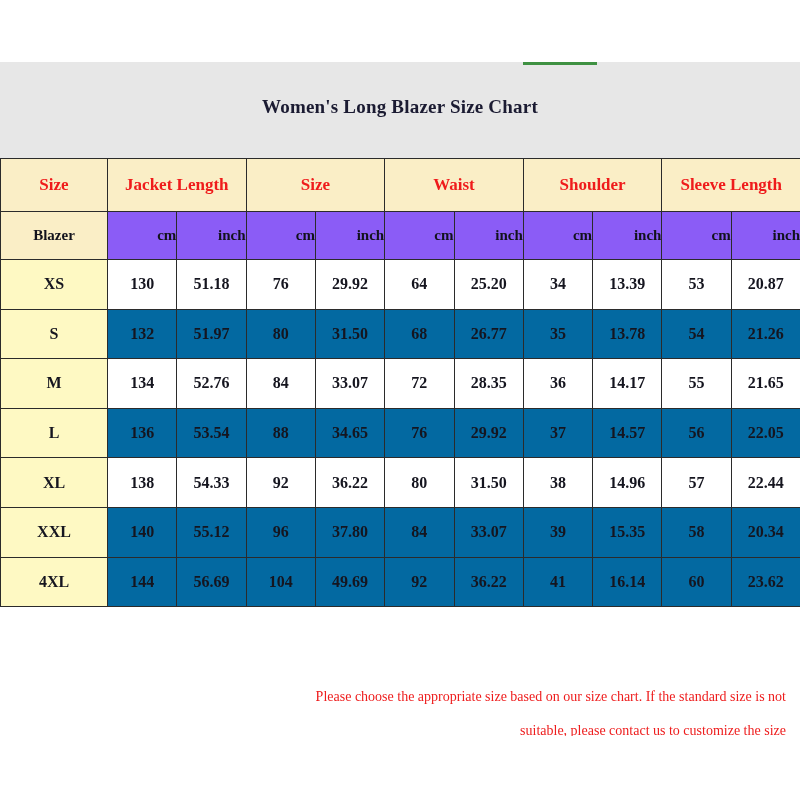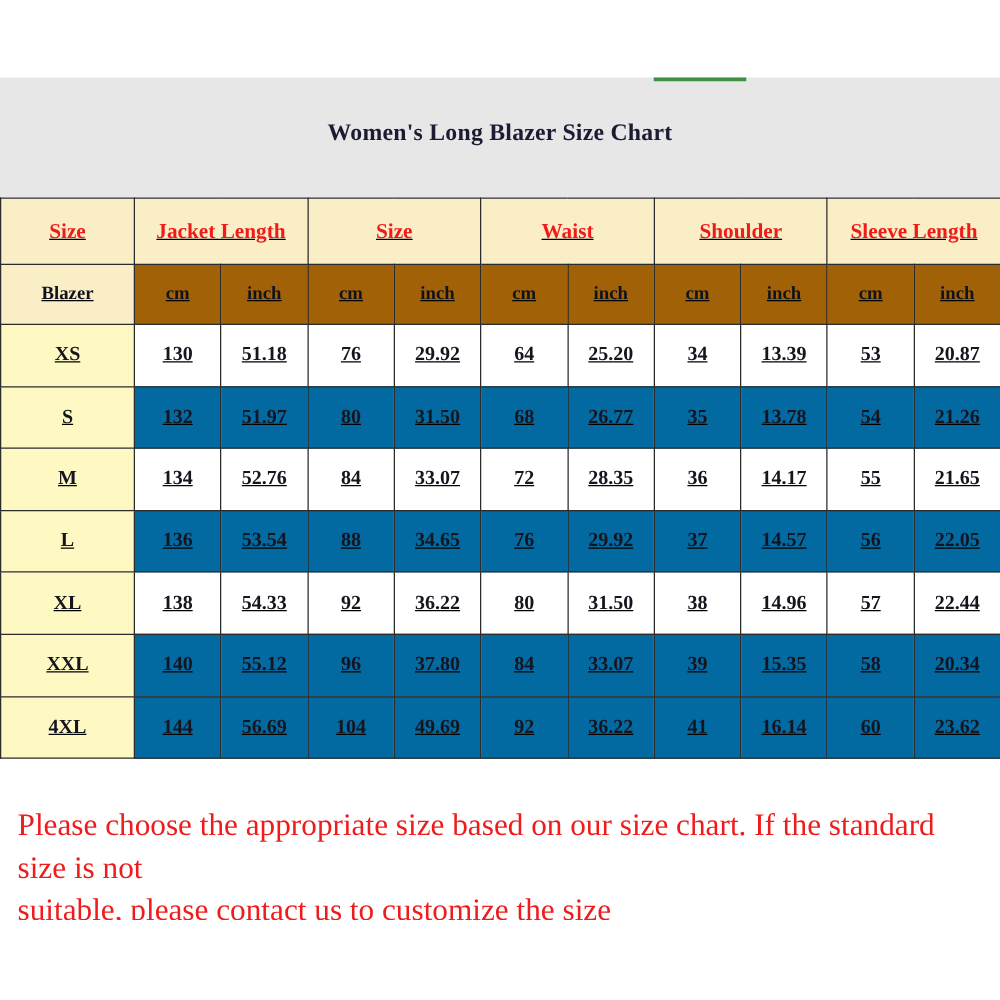--- a/index.html
+++ b/index.html
@@ -53,21 +53,20 @@
     letter-spacing: .2px;
     font-family: "Liberation Serif", "DejaVu Serif", serif;
   }
 
   
   .table-wrap {
     position: absolute;
     left: 0;
     top: 158px;
     width: 780px;
-    text-decoration: underline;
   }
   table.size-chart {
     border-collapse: collapse;
     table-layout: fixed;
     width: 800px;
     background: #ffffff;
   }
   table.size-chart td {
     border: 1px solid #2b2b2b;
     text-align: center;
@@ -89,43 +88,43 @@
     font-weight: 700;
   }
 
   
   tr.unit-row td {
     height: 47px;
     font-size: 15px;
     font-weight: 700;
     color: #12121c;
   }
-  tr.unit-row td.unit-cell { background: #a16207; }
+  tr.unit-row td.unit-cell { background: #8b5cf6; text-align: right; }
   tr.unit-row td.size-cell { background: #faeec6; text-align: center; }
 
   
   tr.data-row td {
     height: 48.6px;
     font-size: 16px;
     font-weight: 700;
     color: #15151f;
   }
   tr.data-row td.size-cell { background: #fef9c3; }
   tr.data-row.odd  td.val { background: #ffffff; }
   tr.data-row.even td.val { background: #0369a1; }
 
   
   .footer-note {
     position: absolute;
     left: 14px;
-    top: 644px;
+    top: 680px;
     width: 772px;
-    text-align: left;
+    text-align: right;
     color: #ee1c1c;
-    font-size: 25px;
+    font-size: 14px;
     line-height: 34px;
     font-family: "Liberation Serif", "DejaVu Serif", serif;
   }
   .bottom-white {
     position: absolute;
     left: 0; top: 736px;
     width: 800px; height: 64px;
     background: #ffffff;
   }
 </style>

